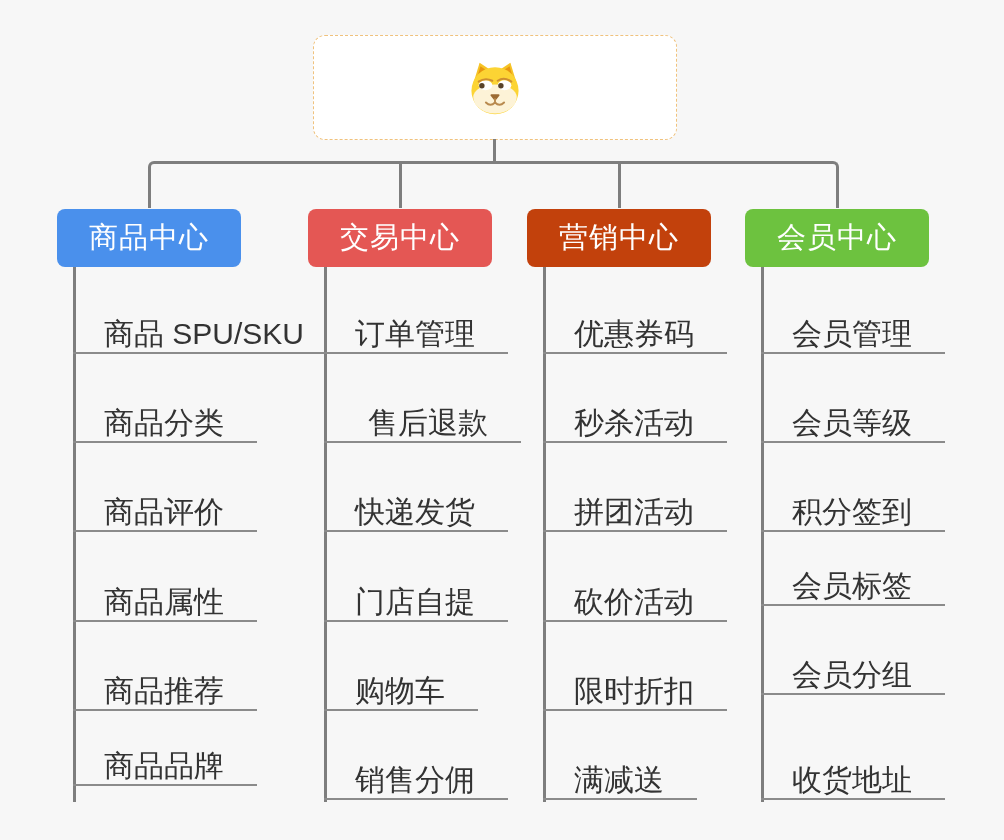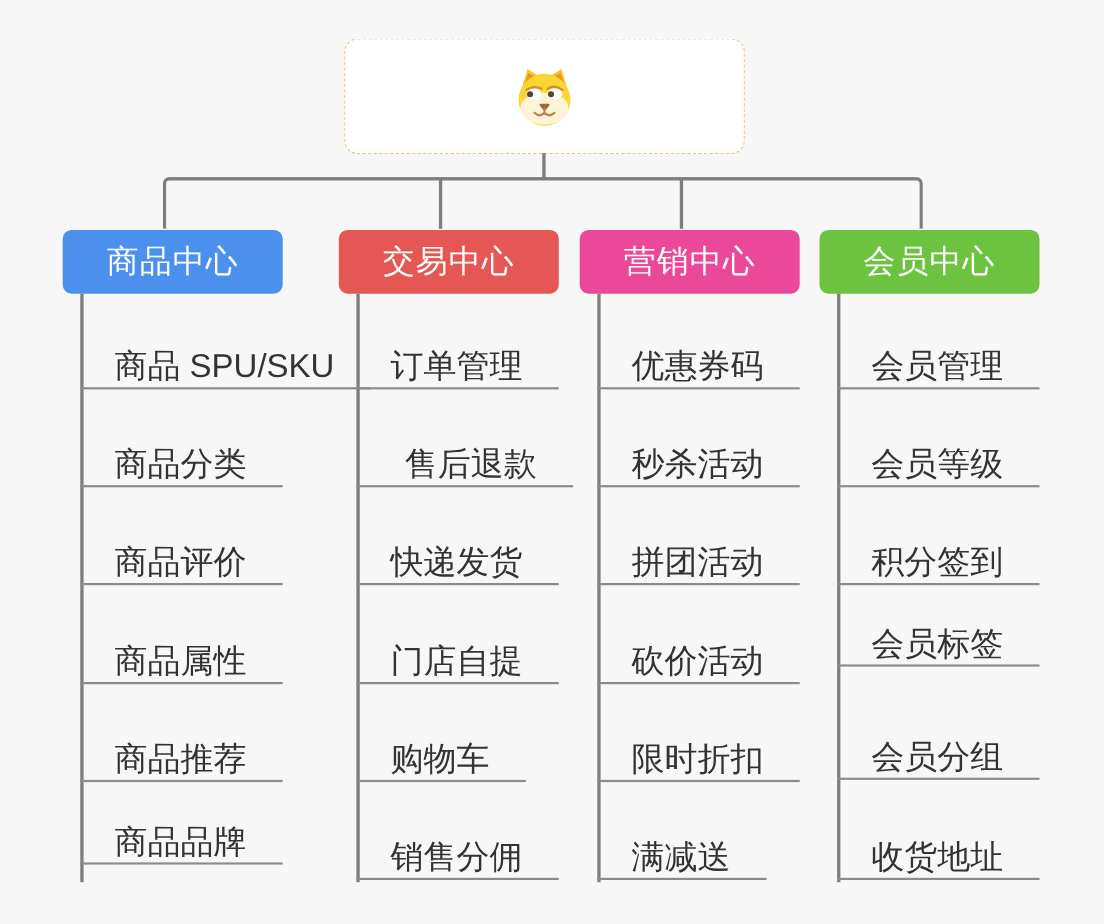--- a/index.html
+++ b/index.html
@@ -55,21 +55,21 @@
   
   .branch { position: absolute; top: 209px; }
   .branch.b0 { left: 57px; }
   .branch.b1 { left: 308px; }
   .branch.b2 { left: 527px; }
   .branch.b3 { left: 745px; }
 
   .head {
     position: absolute;
     left: 0; top: 0;
-    width: 200px; height: 58px;
+    width: 184px; height: 58px;
     border-radius: 8px;
     color: #ffffff;
     font-size: 29px;
     display: flex;
     align-items: center;
     justify-content: center;
     white-space: nowrap;
     letter-spacing: 1px;
   }
   .trunk {
@@ -135,33 +135,33 @@
     <div class="head" style="background: rgb(228, 87, 84);">交易中心</div>
     <div class="trunk"></div>
   <div class="item" style="top: 112px;">订单管理</div>
       <div class="item" style="top: 201.2px; padding-left: 44px;">售后退款</div>
       <div class="item" style="top: 290.4px;">快递发货</div>
       <div class="item" style="top: 379.6px;">门店自提</div>
       <div class="item" style="top: 468.8px;">购物车</div>
       <div class="item" style="top: 558px;">销售分佣</div>
     </div>
   <div class="branch b2">
-    <div class="head" style="background: #ec4899;">营销中心</div>
+    <div class="head" style="background: #c2410c;">营销中心</div>
     <div class="trunk"></div>
   <div class="item" style="top: 112px;">优惠券码</div>
       <div class="item" style="top: 201.2px;">秒杀活动</div>
       <div class="item" style="top: 290.4px;">拼团活动</div>
       <div class="item" style="top: 379.6px;">砍价活动</div>
       <div class="item" style="top: 468.8px;">限时折扣</div>
       <div class="item" style="top: 558px;">满减送</div>
     </div>
   <div class="branch b3">
     <div class="head" style="background: rgb(109, 194, 63);">会员中心</div>
     <div class="trunk"></div>
   <div class="item" style="top: 112px;">会员管理</div>
       <div class="item" style="top: 201.2px;">会员等级</div>
       <div class="item" style="top: 290.4px;">积分签到</div>
       <div class="item" style="top: 364px;">会员标签</div>
-      <div class="item" style="top: 467px;">会员分组</div>
+      <div class="item" style="top: 453px;">会员分组</div>
       <div class="item" style="top: 558px;">收货地址</div>
     </div>
 
 </div>
 
 </body></html>

